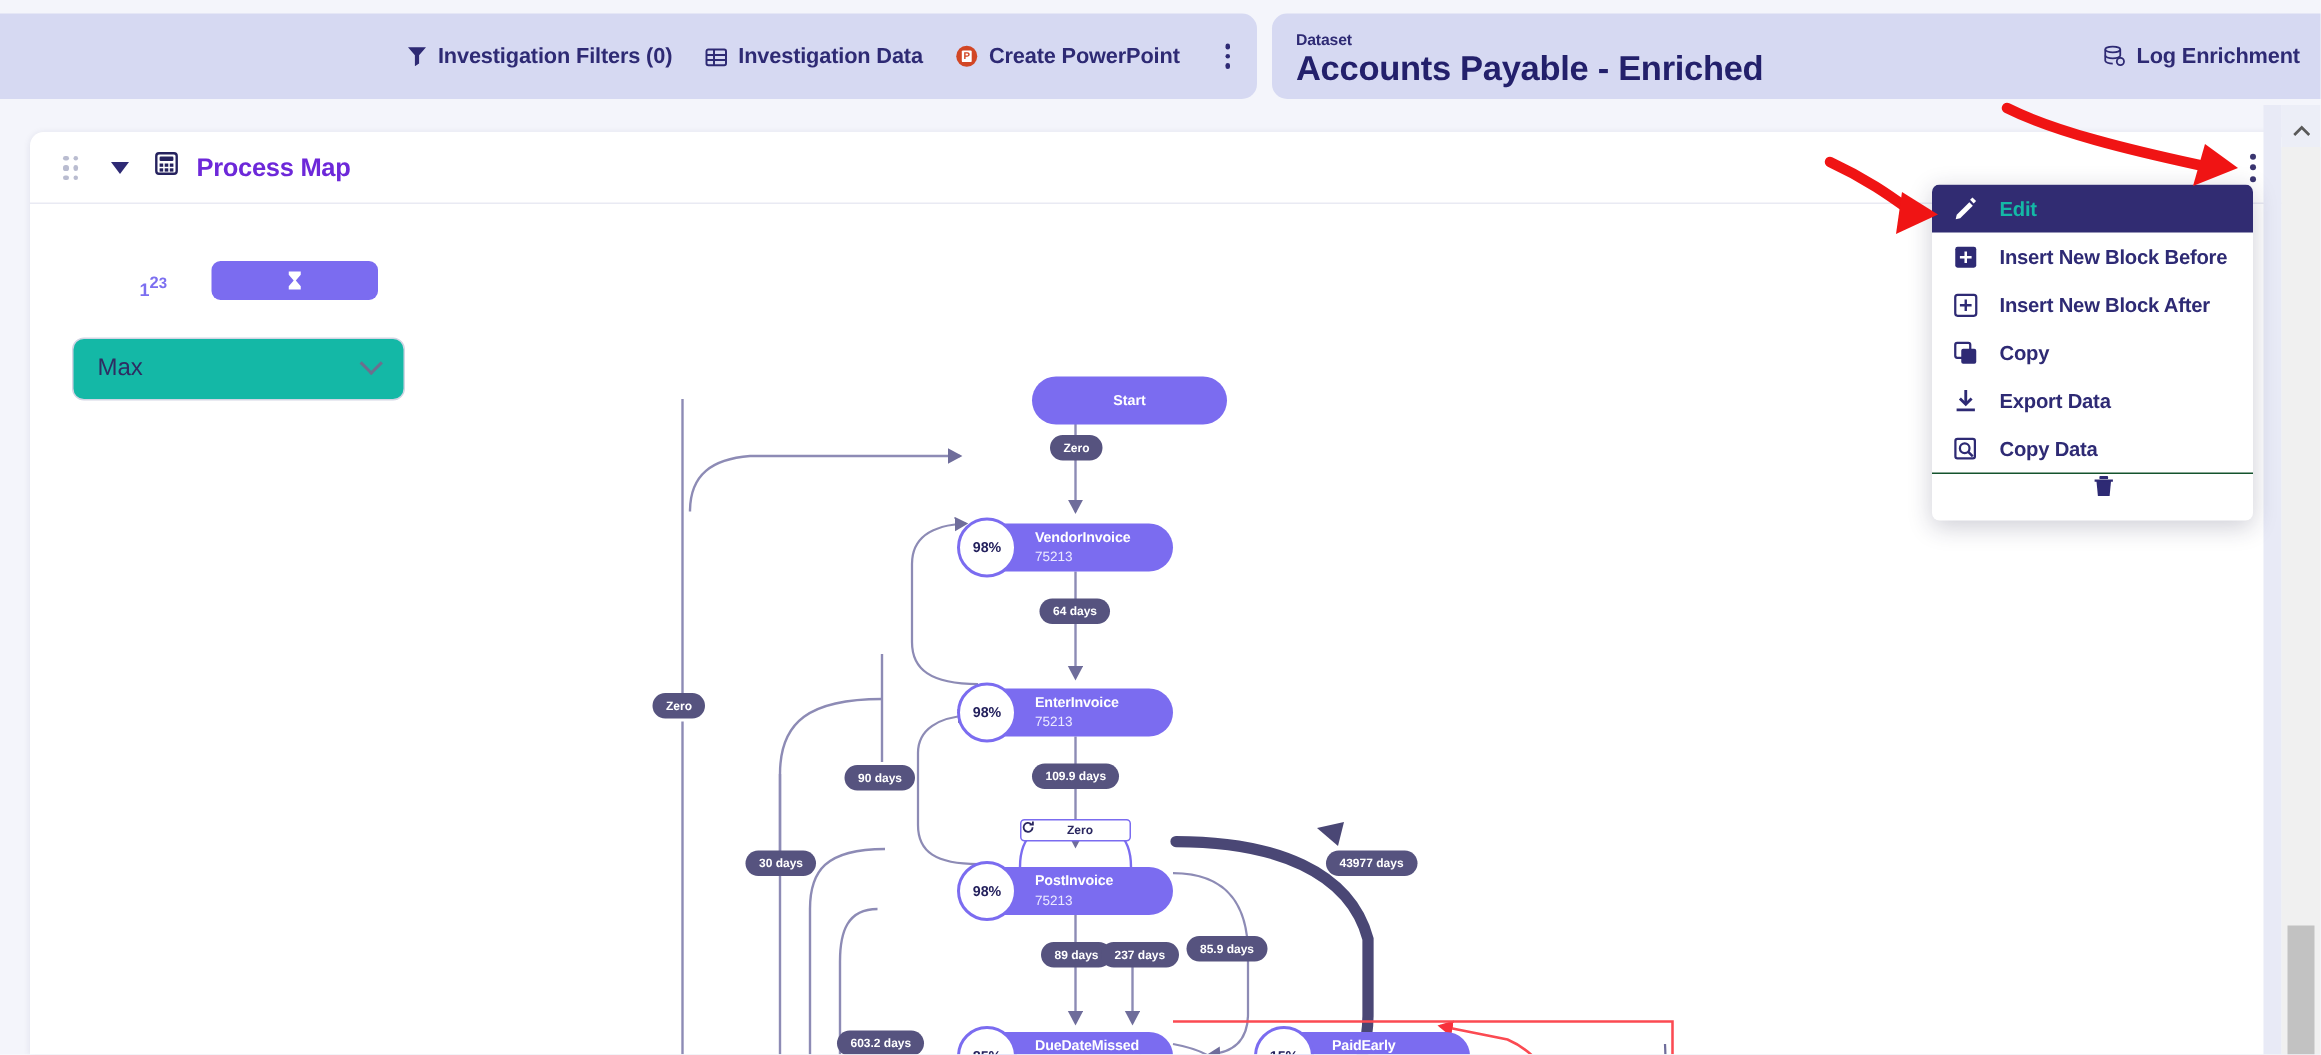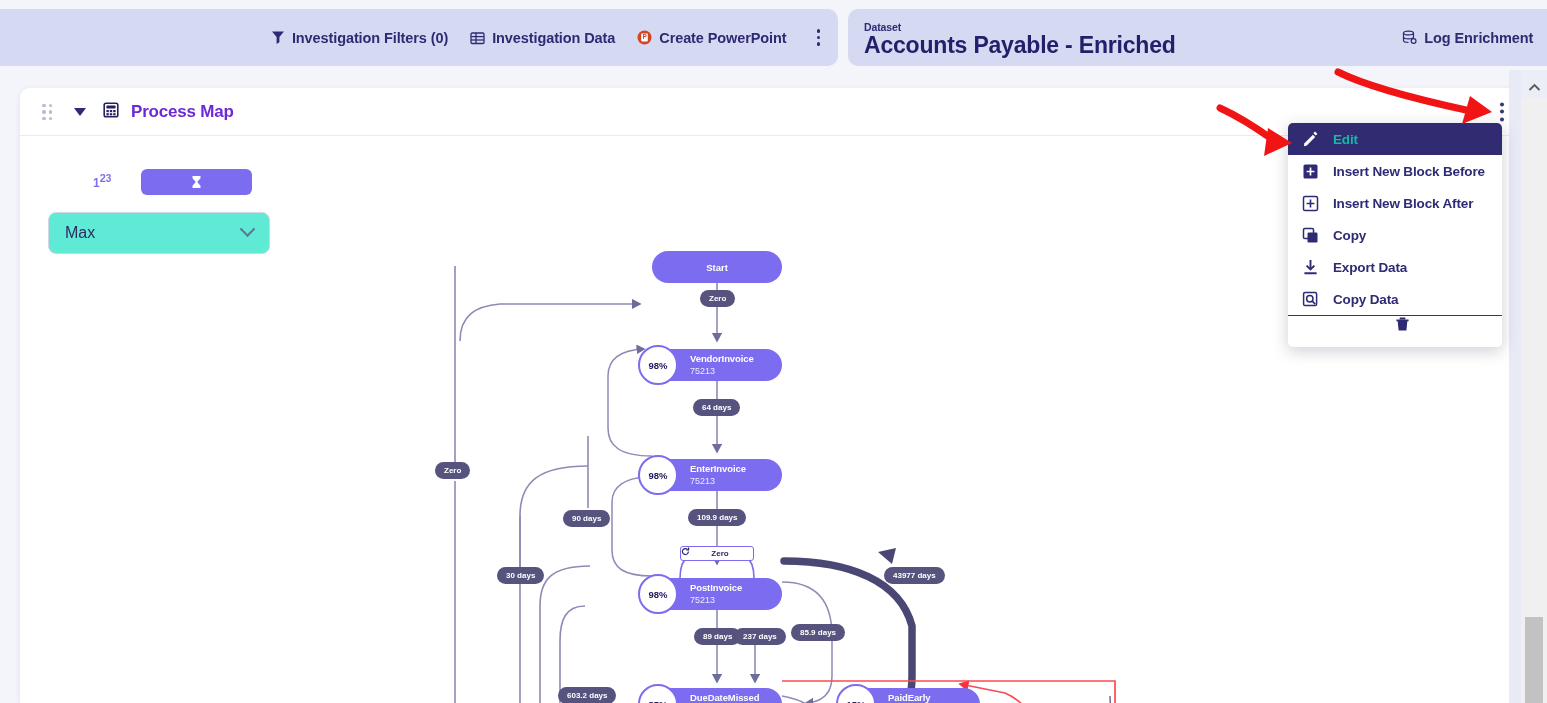--- a/index.html
+++ b/index.html
@@ -87,38 +87,38 @@
   }
   .panel-kebab {
     position: absolute; right: 12px; top: 50%; transform: translateY(-50%);
     display: flex; flex-direction: column; align-items: center; gap: 3.5px;
     padding: 5px 7px; cursor: pointer;
   }
   .panel-kebab i { width: 4px; height: 4px; border-radius: 50%; background: #3a3570; display: block; }
 
   
   .controls { position: absolute; left: 48px; top: 160px; width: 240px; }
-  .ctl-row { display: flex; align-items: flex-start; gap: 30px; height: 40px; }
+  .ctl-row { display: flex; align-items: flex-end; gap: 30px; height: 40px; }
   .num-icon {
     color: #7c6ff0; font-weight: bold; font-size: 12px;
     padding-left: 45px; padding-top: 12px; white-space: nowrap; cursor: pointer;
   }
   .num-icon sup { font-size: 11px; }
   .num-icon .n3 { font-size: 10px; vertical-align: super; }
   .hourglass-btn {
     width: 111px; height: 26px; border-radius: 6px;
     background: #7b6cf0;
     display: flex; align-items: center; justify-content: center;
     cursor: pointer; margin-top: 9px;
   }
   .select-box {
-    margin-top: 12px;
+    margin-top: 25px;
     width: 222px; height: 42px;
     border: 1px solid #d3d5e4; border-radius: 8px;
-    background: #5eead4;
+    background: #14b8a6;
     display: flex; align-items: center; justify-content: space-between;
     padding: 16px 16px; cursor: pointer;
   }
   .select-val { font-size: 16px; color: #2f2c62; }
   .chev { width: 11px; height: 11px; border-right: 2px solid #6d6f8e; border-bottom: 2px solid #6d6f8e;
           transform: rotate(45deg) translate(-3px,-3px); }
 
   
   .map { position: absolute; left: 0; top: 48px; width: 1503px; height: 567px; overflow: hidden; }
   .map svg { position: absolute; left: 0; top: 0; }
@@ -345,21 +345,21 @@
         <path d="M735,505 L735,546"></path>
       </g>
 
       <path d="M660,442 C660,420 672,412 697,412 C722,412 734,420 734,442" fill="none" stroke="#7b6cf0" stroke-width="1.6"></path>
 
       <path d="M435,130 L435,330" fill="none" stroke="#8d8bb5" stroke-width="1.6"></path>
       <path d="M568,300 L568,372" fill="none" stroke="#8d8bb5" stroke-width="1.6"></path>
       <path d="M500,380 L500,440" fill="none" stroke="#8d8bb5" stroke-width="1.6"></path>
     </svg>
 
-    <div class="node node-start" style="left:632px; top:115px; width:130px;text-align:center;">
+    <div class="node node-start" style="left:668px; top:115px; width:130px;text-align:center;">
       <span>Start</span>
     </div>
 
     <div class="node" style="left:632px; top:213px; width:130px;">
       <div class="pct">98%</div>
       <div class="node-body">
         <div class="node-name">VendorInvoice</div>
         <div class="node-count">75213</div>
       </div>
     </div>

